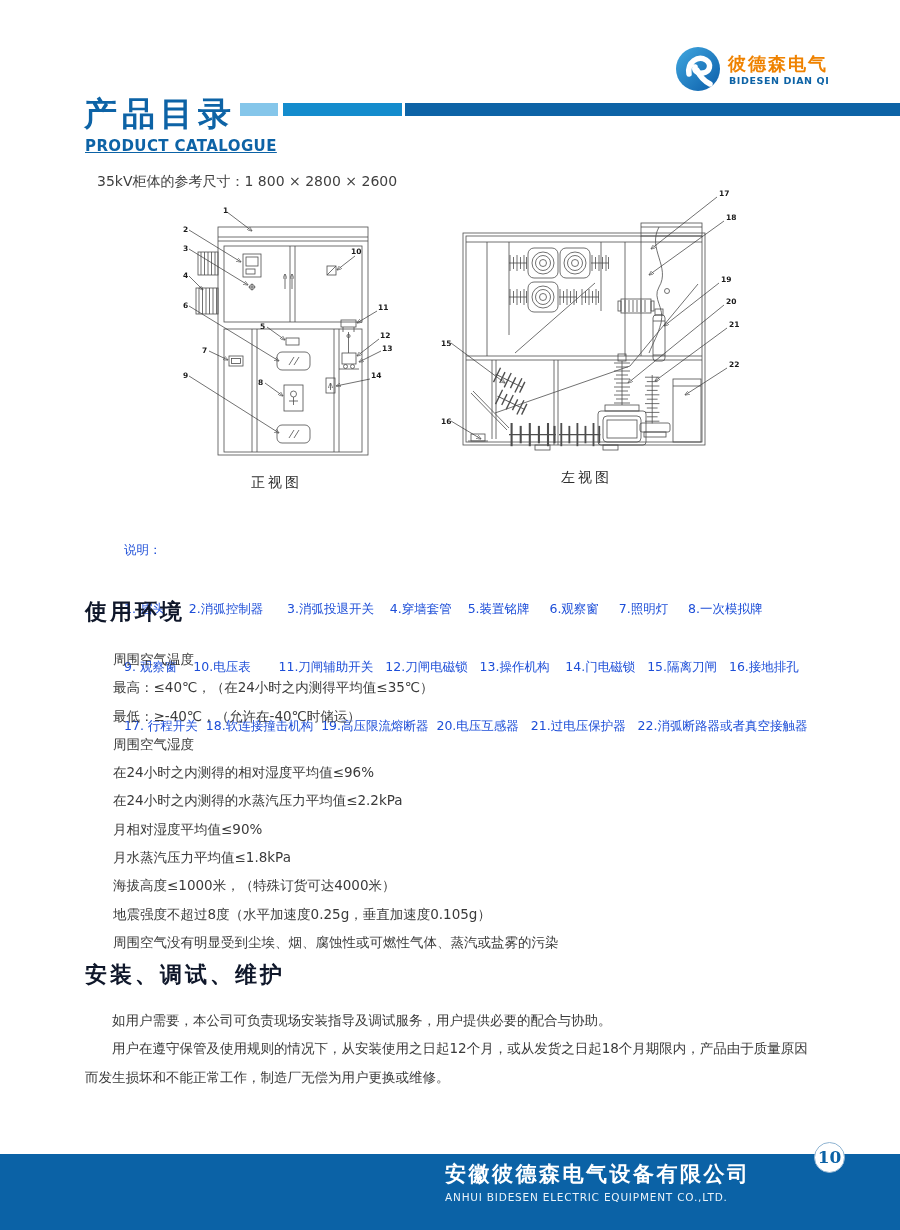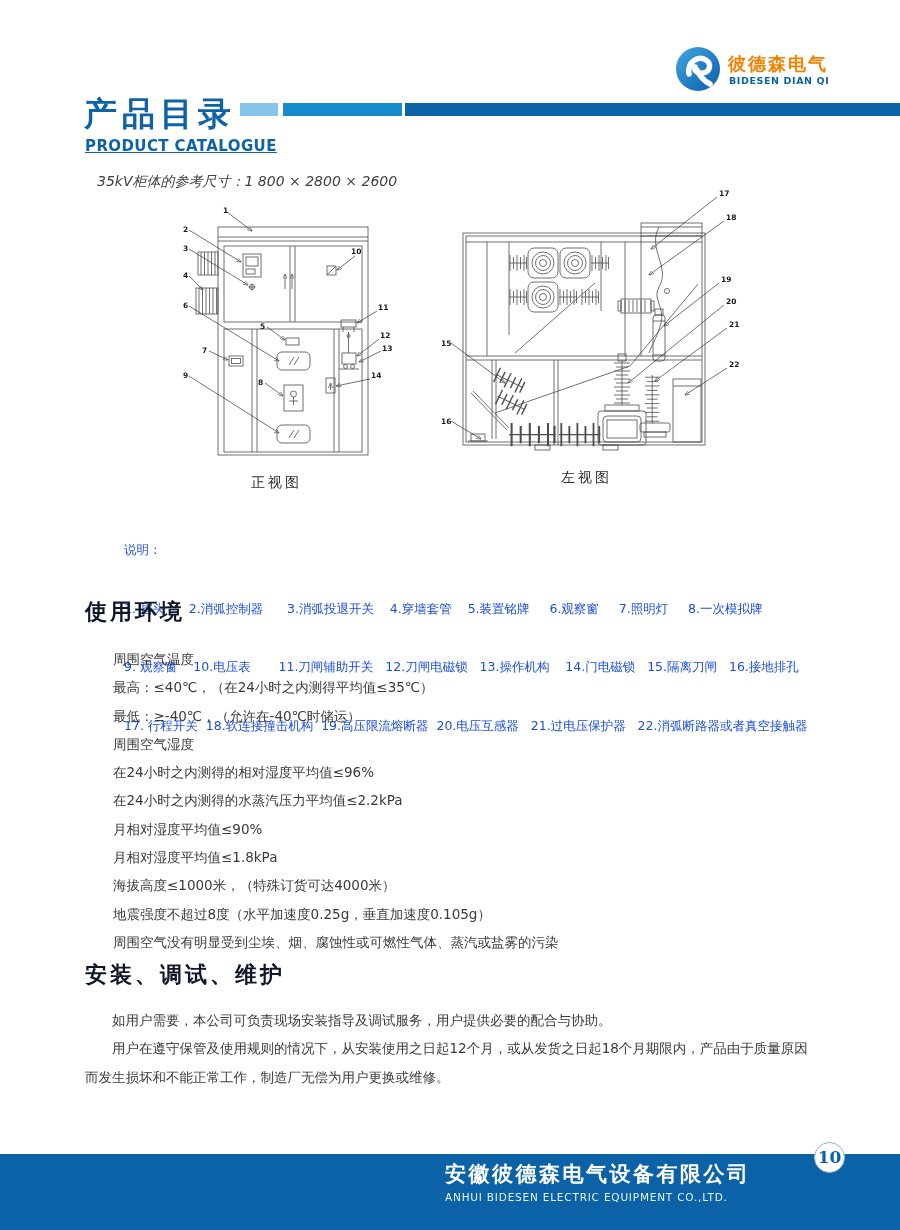--- a/index.html
+++ b/index.html
@@ -9,21 +9,21 @@
   .logo{position:absolute;left:675px;top:45px;width:220px;height:52px;}
   .logo-icon{position:absolute;left:0;top:1px;width:46px;height:46px;}
   .logo-cn{position:absolute;left:53px;top:7px;font-size:18px;font-weight:bold;color:#ef8200;letter-spacing:2px;}
   .logo-en{position:absolute;left:54px;top:30px;font-size:9.5px;font-weight:bold;color:#0d63a6;letter-spacing:0.6px;}
   .bar{position:absolute;top:103px;height:13px;}
   .bar-light{left:240px;width:38px;background:#85c6ea;}
   .bar-mid{left:283px;width:119px;background:#148ccd;}
   .bar-dark{left:405px;width:495px;background:#0d63a6;}
   .title-cn{position:absolute;left:84px;top:92px;font-size:33px;font-weight:bold;color:#0d63a6;letter-spacing:5px;}
   .title-en{position:absolute;left:85px;top:137px;font-size:15px;font-weight:bold;color:#0d63a6;letter-spacing:0.4px;text-decoration:underline;}
-  .dim-note{position:absolute;left:97px;top:173px;font-size:14px;color:#3f3f3f;font-style:italic;}
+  .dim-note{position:absolute;left:97px;top:173px;font-size:14px;color:#3f3f3f;}
   
   .dwg{position:absolute;}
   .dwg-front{left:175px;top:190px;width:250px;height:305px;}
   .dwg-left{left:435px;top:183px;width:320px;height:307px;}
   .dwg line,.dwg rect,.dwg path,.dwg circle,.dwg polyline{stroke:#4d4d4d;stroke-width:0.8;fill:none;}
   .dwg .ld{stroke:#333;stroke-width:0.7;}
   .dwg text{font:bold 7.5px "DejaVu Sans",sans-serif;fill:#1a1a1a;stroke:none;}
   .dwg text.cap{font:14px "DejaVu Sans",sans-serif;fill:#2e2e2e;letter-spacing:3px;}
   
   .legend{position:absolute;left:124px;top:501px;font-size:12.5px;line-height:19.5px;color:#1d4ed8;white-space:pre;}
@@ -327,21 +327,21 @@
 
   <div class="sec-head sec1-head">使用环境</div>
   <div class="env-list">
     <div>周围空气温度</div>
     <div>最高：≤40℃，（在24小时之内测得平均值≤35℃）</div>
     <div>最低：≥-40℃，（允许在-40℃时储运）</div>
     <div>周围空气湿度</div>
     <div>在24小时之内测得的相对湿度平均值≤96%</div>
     <div>在24小时之内测得的水蒸汽压力平均值≤2.2kPa</div>
     <div>月相对湿度平均值≤90%</div>
-    <div>月相对湿度平均值≤1.8kPa</div>
+    <div>月水蒸汽压力平均值≤1.8kPa</div>
     <div>海拔高度≤1000米，（特殊订货可达4000米）</div>
     <div>地震强度不超过8度（水平加速度0.25g，垂直加速度0.105g）</div>
     <div>周围空气没有明显受到尘埃、烟、腐蚀性或可燃性气体、蒸汽或盐雾的污染</div>
   </div>
 
   <div class="sec-head sec2-head">安装、调试、维护</div>
   <div class="install">
     <p>如用户需要，本公司可负责现场安装指导及调试服务，用户提供必要的配合与协助。</p>
     <p>用户在遵守保管及使用规则的情况下，从安装使用之日起12个月，或从发货之日起18个月期限内，产品由于质量原因而发生损坏和不能正常工作，制造厂无偿为用户更换或维修。</p>
   </div>

